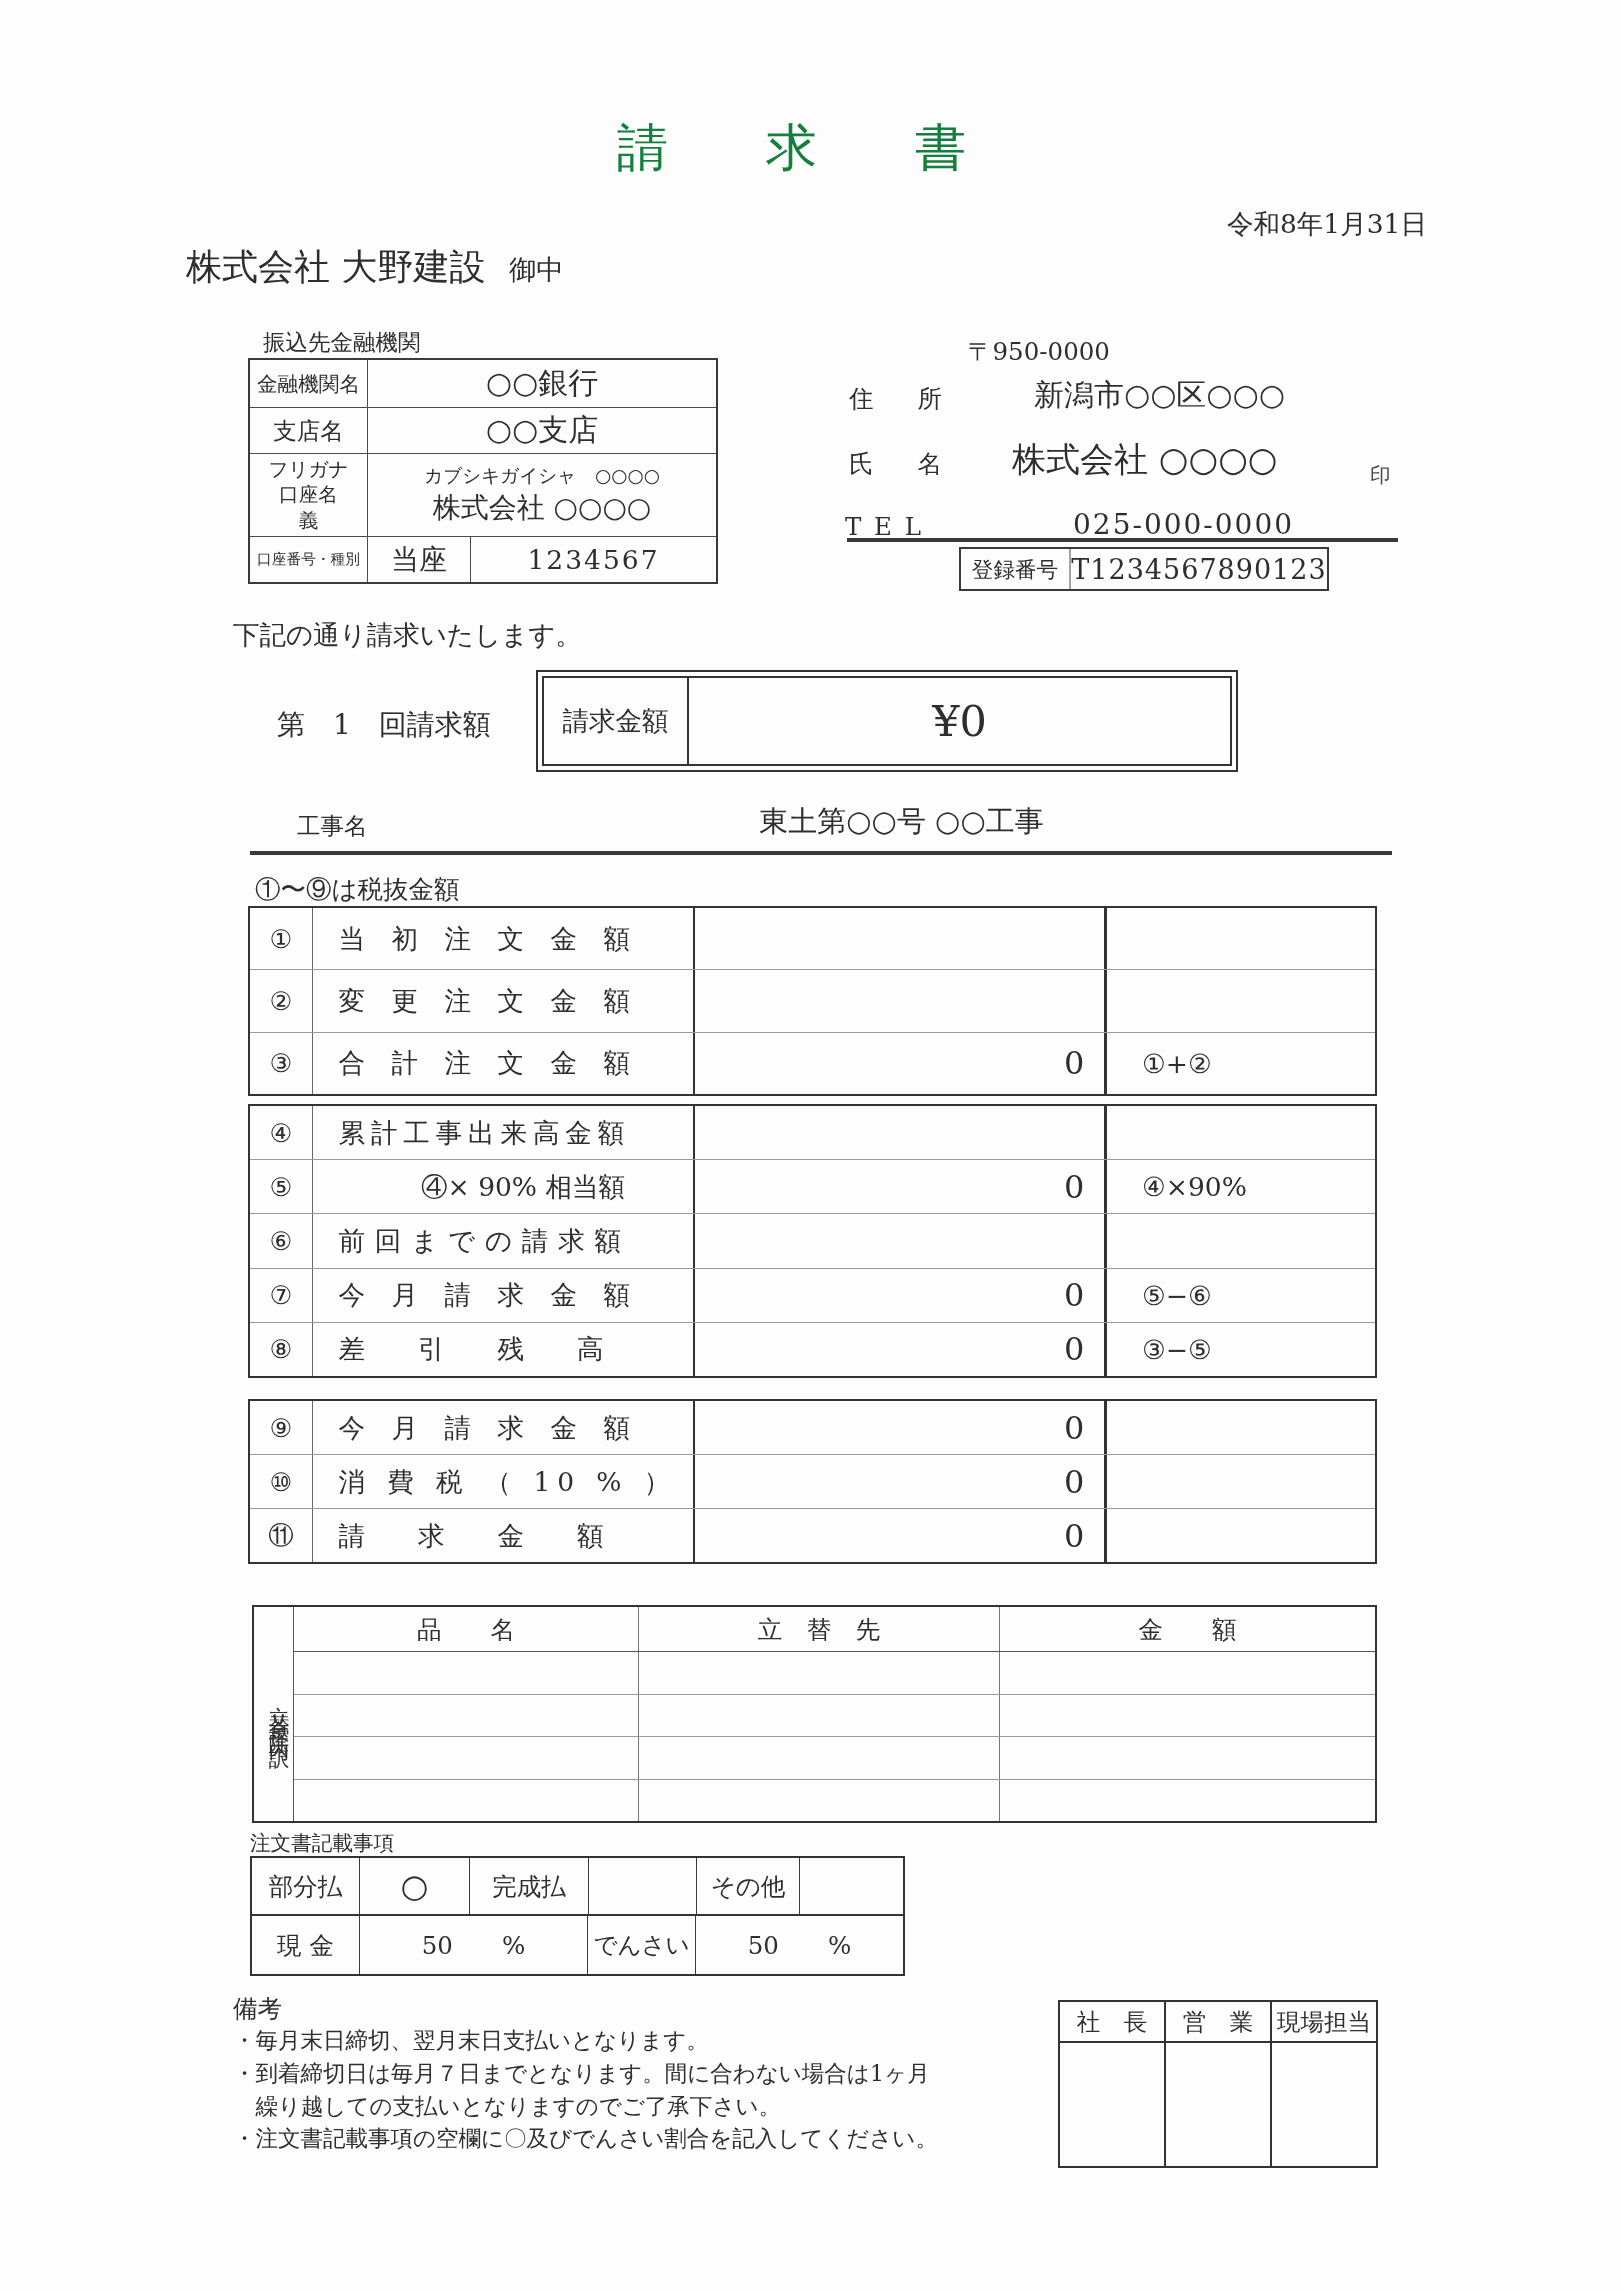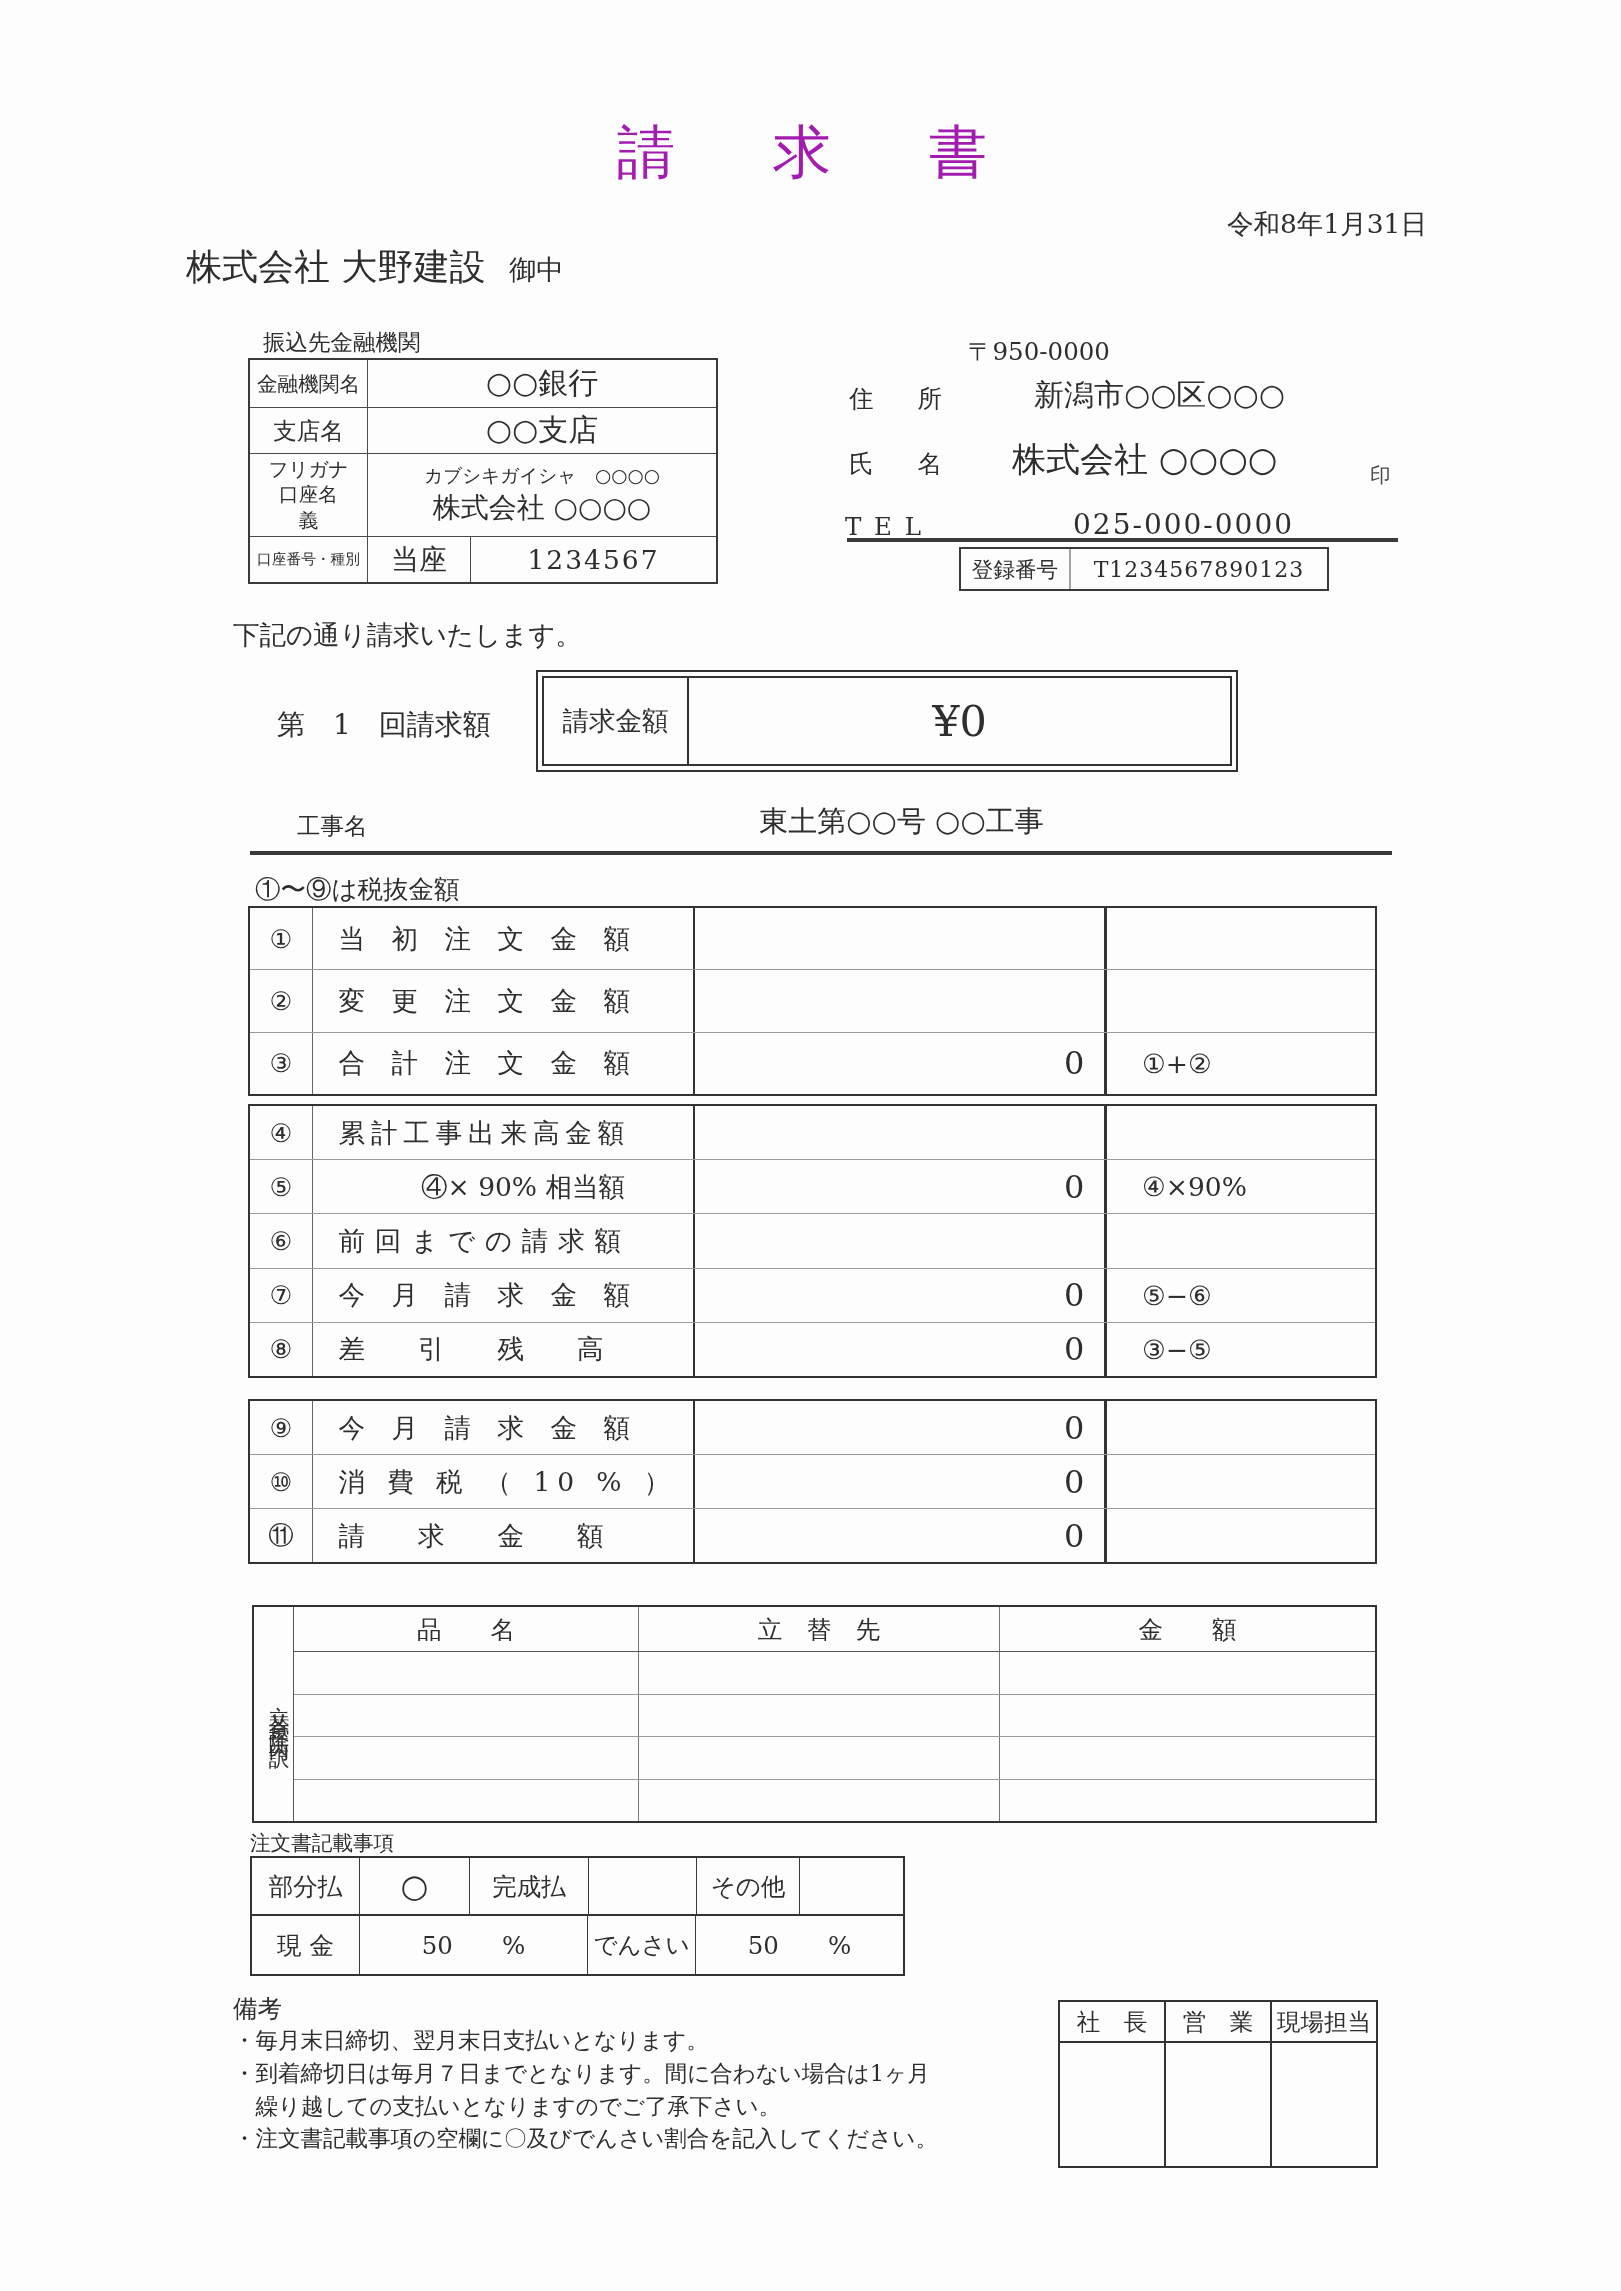--- a/index.html
+++ b/index.html
@@ -3,21 +3,21 @@
 <meta charset="utf-8">
 <style>
   html,body{margin:0;padding:0;background:#e8e8e8;}
   #page{
     position:relative;width:1621px;height:2292px;background:#fdfdfd;
     font-family:"DejaVu Serif","Liberation Serif",serif;color:#2e2e2e;
     margin:0 auto;overflow:hidden;
   }
   .abs{position:absolute;}
   
-  #title{left:617px;top:114px;font-size:58px;letter-spacing:98px;color:#a21caf;white-space:nowrap;text-align:right;}
+  #title{left:617px;top:114px;font-size:51px;letter-spacing:98px;color:#15803d;white-space:nowrap;text-align:right;}
   #date{left:1227px;top:206px;font-size:26.5px;}
   #recipient{left:186px;top:243px;display:flex;align-items:baseline;white-space:nowrap;}
   #recipient .nm{font-size:36px;}
   #recipient .hon{font-size:27.4px;margin-left:23.5px;}
   
   #bank-label{left:263px;top:327px;font-size:22.5px;}
   #bank{left:248px;top:358px;width:470px;border:2px solid #3a3a3a;display:flex;flex-direction:column;box-sizing:border-box;}
   .brow{display:flex;border-bottom:1px solid #4a4a4a;}
   .brow:last-child{border-bottom:none;}
   .bl{width:118px;border-right:1px solid #4a4a4a;display:flex;align-items:center;justify-content:center;text-align:center;box-sizing:border-box;}
@@ -27,21 +27,21 @@
   #addr-label{left:849px;top:382px;font-size:24.5px;letter-spacing:9.8px;}
   #addr-value{left:1034px;top:375px;font-size:30px;}
   #name-label{left:849px;top:447px;font-size:24.5px;letter-spacing:9.8px;}
   #name-value{left:1012px;top:437px;font-size:34px;}
   #seal{left:1370px;top:461px;font-size:20.6px;color:#4a4a4a;}
   #tel-label{left:845px;top:512px;font-size:24.5px;letter-spacing:12.7px;}
   #tel-value{left:1073px;top:508px;font-size:28px;letter-spacing:2px;}
   #tel-line{left:847px;top:538px;width:551px;height:3.9px;background:#3a3a3a;}
   #regbox{left:959px;top:547px;width:370px;height:44px;border:2px solid #3a3a3a;display:flex;box-sizing:border-box;}
   #regbox .rl{width:110px;border-right:2px solid #a3a3a3;display:flex;align-items:center;justify-content:center;font-size:21.6px;box-sizing:border-box;}
-  #regbox .rv{flex:1;display:flex;align-items:center;justify-content:center;font-size:22px;letter-spacing:1px;}
+  #regbox .rv{flex:1;display:flex;align-items:center;justify-content:center;font-size:27px;letter-spacing:1px;}
   
   #intro{left:233px;top:617px;font-size:26.5px;}
   #round-label{left:277px;top:706px;font-size:28px;}
   #amount-box{left:536px;top:670px;width:702px;height:102px;border:2.9px solid #333;box-sizing:border-box;}
   #amount-inner{position:absolute;left:3.9px;top:3.9px;right:3.9px;bottom:3.9px;border:2px solid #333;display:flex;}
   #amount-inner .al{width:145px;border-right:2px solid #333;display:flex;align-items:center;justify-content:center;font-size:26.5px;box-sizing:border-box;}
   #amount-inner .av{flex:1;display:flex;align-items:center;justify-content:center;font-size:43px;}
   
   #const-label{left:297px;top:810px;font-size:23.5px;}
   #const-value{left:627px;top:802px;width:549px;text-align:center;font-size:29px;}

